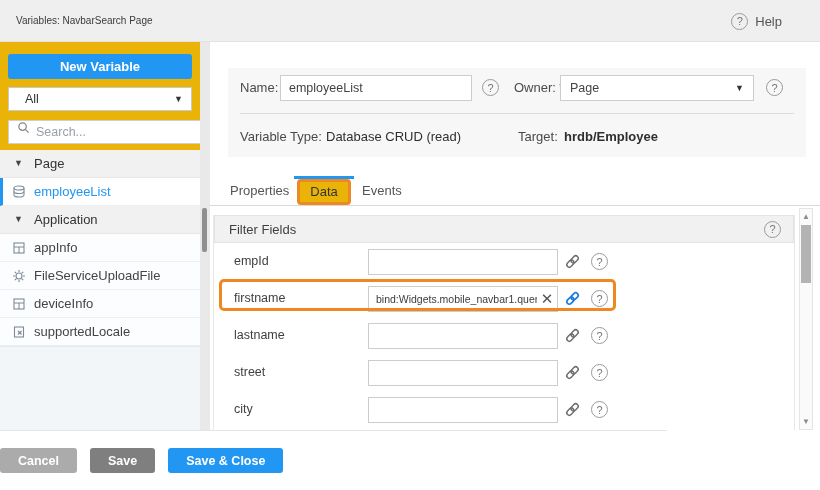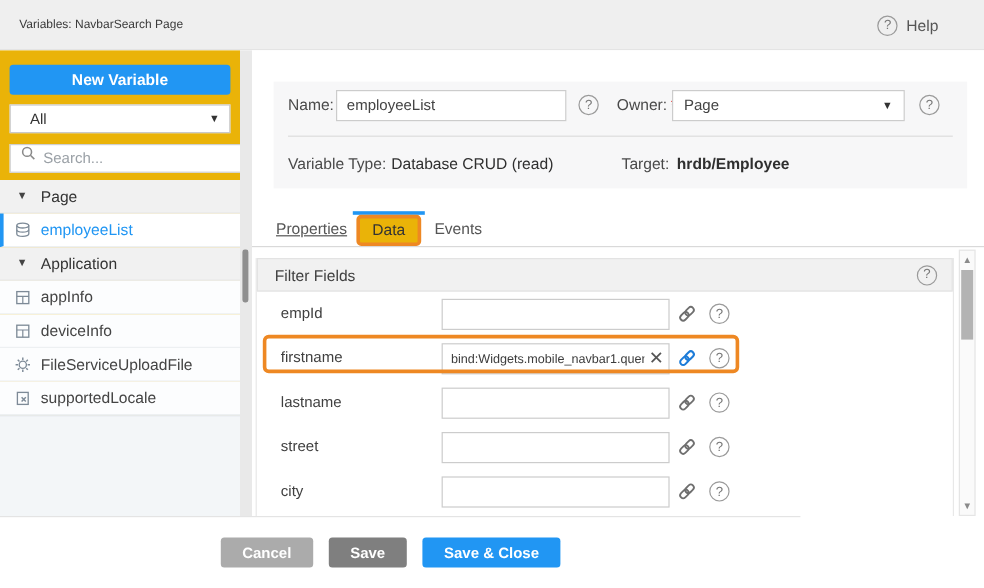--- a/index.html
+++ b/index.html
@@ -60,21 +60,21 @@
   .q-owner { position:absolute; left:538px; top:11px; }
   .info-divider { position:absolute; left:12px; right:12px; top:45px; height:1px; background:#ddd; }
   .vt-label { position:absolute; left:12px; top:56px; line-height:26px; }
   .vt-value { position:absolute; left:98px; top:56px; line-height:26px; font-size:13px; font-weight:normal; color:#2f2f2f; }
   .tg-label { position:absolute; left:290px; top:56px; line-height:26px; }
   .tg-value { position:absolute; left:336px; top:56px; line-height:26px; font-size:13px; font-weight:bold; color:#2f2f2f; }
 
   
   .tabbar { position:absolute; left:0; top:134px; width:610px; height:30px; border-bottom:1px solid #d9d9d9; }
   .tab { position:absolute; top:0; line-height:30px; font-size:13px; color:#555; cursor:pointer; }
-  .tab-properties { left:20px;text-decoration:underline; }
+  .tab-properties { left:20px; }
   .tab-events { left:152px; }
   .tab-data-line { position:absolute; left:84px; top:0; width:60px; height:3px; background:#2196f3; }
   .tab-data { position:absolute; left:87px; top:3px; width:54px; height:26px; border:3px solid #ee8823; border-radius:4px;
               background:#eab308; color:#333; text-align:center; line-height:20px; font-size:13px; cursor:pointer; }
 
   
   .filter-panel { position:absolute; left:3px; top:173px; width:582px; height:215px; background:#fff;
                   border-left:1px solid #e8e8e8; border-right:1px solid #e8e8e8; }
   .filter-head { position:absolute; left:0; top:0; width:100%; height:28px; background:#f1f1f1; border:1px solid #e3e3e3;
                  display:flex; align-items:center; }
@@ -94,21 +94,21 @@
 
   
   .vscroll { position:absolute; left:589px; top:166px; width:14px; height:222px; background:#fafafa; border:1px solid #e5e5e5; }
   .vscroll .arr { position:absolute; left:0; width:12px; text-align:center; font-size:8px; color:#8a8a8a; cursor:pointer; }
   .vscroll .arr-up { top:3px; }
   .vscroll .arr-dn { bottom:3px; }
   .vscroll .thumb { position:absolute; left:1px; top:16px; width:10px; height:58px; background:#b3b3b3; cursor:pointer; }
 
   
   .footer { position:absolute; left:0; top:430px; width:667px; height:60px; background:#fff; border-top:1px solid #e4e4e4;
-            display:flex; align-items:center; justify-content:center; gap:13px; padding-right:16px; }
+            display:flex; align-items:center; justify-content:flex-start; gap:13px; padding-right:16px; }
   .btn { height:25px; border:none; border-radius:3px; color:#fff; font-weight:bold; font-size:12.5px; padding:0 18px;
          cursor:pointer; font-family:inherit; }
   .btn-cancel { background:#ababab; }
   .btn-save { background:#7f7f7f; }
   .btn-saveclose { background:#2196f3; }
 
   svg { display:block; }
 </style>
 </head>
 <body>
@@ -158,47 +158,47 @@
           <span class="tri">▼</span>
           <span>Application</span>
         </div>
         <div class="tree-row tree-item">
           <svg class="ticon" viewBox="0 0 14 14">
             <rect x="2" y="2" width="10" height="10" fill="none" stroke="currentColor" stroke-width="1.1"></rect>
             <line x1="2" y1="6" x2="12" y2="6" stroke="currentColor" stroke-width="1"></line>
             <line x1="7" y1="6" x2="7" y2="12" stroke="currentColor" stroke-width="1"></line>
           </svg>
           <span>appInfo</span>
-        </div>
-        <div class="tree-row tree-item">
-          <svg class="ticon" viewBox="0 0 14 14">
-            <rect x="2" y="2" width="10" height="10" fill="none" stroke="currentColor" stroke-width="1.1"></rect>
-            <line x1="2" y1="6" x2="12" y2="6" stroke="currentColor" stroke-width="1"></line>
-            <line x1="7" y1="6" x2="7" y2="12" stroke="currentColor" stroke-width="1"></line>
-          </svg>
-          <span>deviceInfo</span>
         </div>
         <div class="tree-row tree-item">
           <svg class="ticon" viewBox="0 0 14 14">
             <circle cx="7" cy="7" r="3" fill="none" stroke="currentColor" stroke-width="1.1"></circle>
             <g stroke="currentColor" stroke-width="1.2">
               <line x1="7" y1="1" x2="7" y2="3"></line>
                 <line x1="7" y1="11" x2="7" y2="13"></line>
               <line x1="1" y1="7" x2="3" y2="7"></line>
                 <line x1="11" y1="7" x2="13" y2="7"></line>
               <line x1="2.8" y1="2.8" x2="4.2" y2="4.2"></line>
                 <line x1="9.8" y1="9.8" x2="11.2" y2="11.2"></line>
               <line x1="11.2" y1="2.8" x2="9.8" y2="4.2"></line>
                 <line x1="4.2" y1="9.8" x2="2.8" y2="11.2"></line>
             </g>
           </svg>
           <span>FileServiceUploadFile</span>
         </div>
         <div class="tree-row tree-item">
           <svg class="ticon" viewBox="0 0 14 14">
+            <rect x="2" y="2" width="10" height="10" fill="none" stroke="currentColor" stroke-width="1.1"></rect>
+            <line x1="2" y1="6" x2="12" y2="6" stroke="currentColor" stroke-width="1"></line>
+            <line x1="7" y1="6" x2="7" y2="12" stroke="currentColor" stroke-width="1"></line>
+          </svg>
+          <span>deviceInfo</span>
+        </div>
+        <div class="tree-row tree-item">
+          <svg class="ticon" viewBox="0 0 14 14">
             <rect x="2.5" y="2" width="9" height="10" fill="none" stroke="currentColor" stroke-width="1.1"></rect>
             <line x1="6" y1="6" x2="9.5" y2="9.5" stroke="currentColor" stroke-width="1.2"></line>
             <line x1="9.5" y1="6" x2="6" y2="9.5" stroke="currentColor" stroke-width="1.2"></line>
           </svg>
           <span>supportedLocale</span>
         </div>
       </div>
       <div class="sidebar-fill"></div>
     </aside>
 

